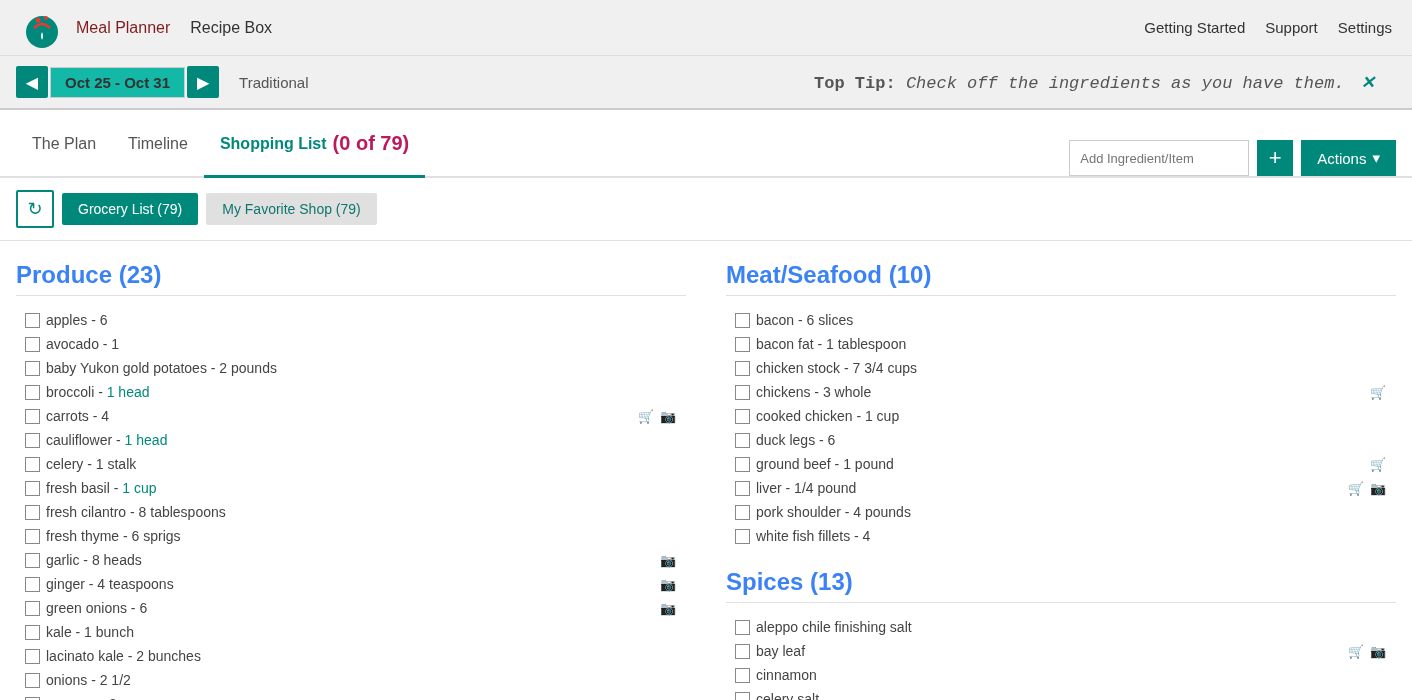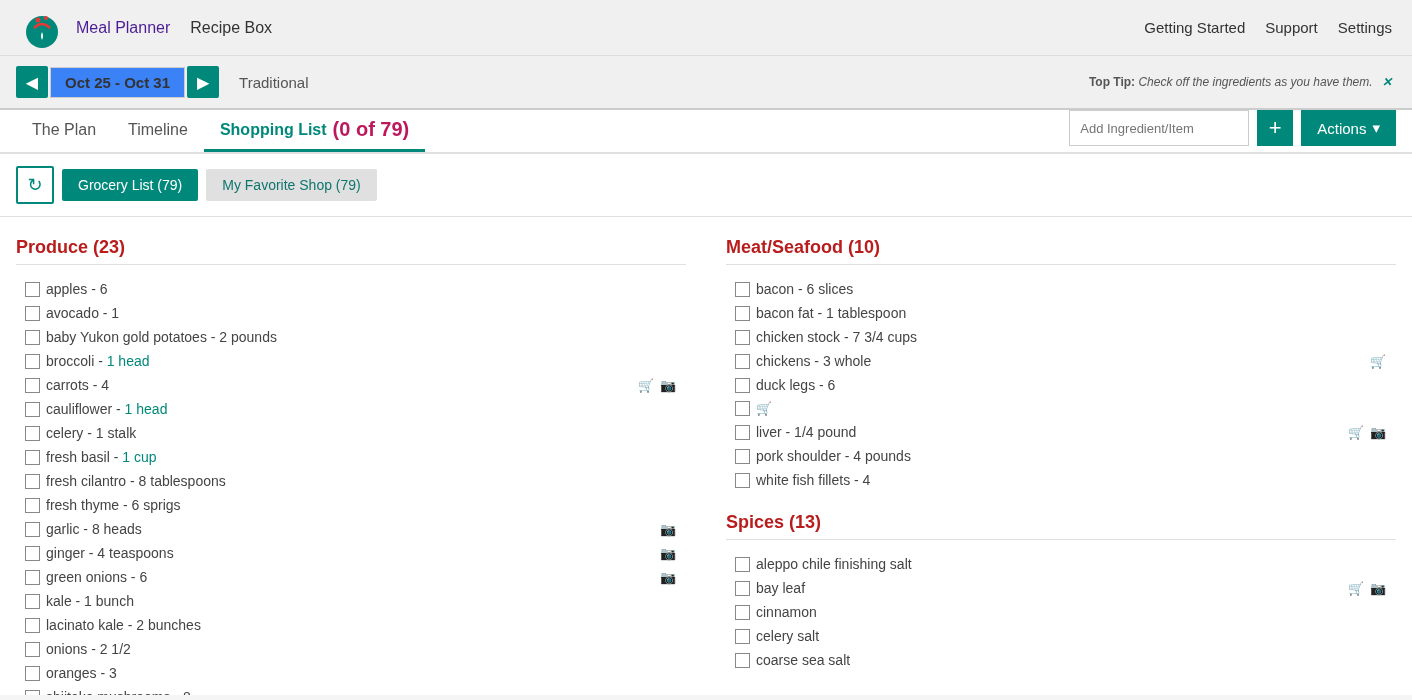--- a/index.html
+++ b/index.html
@@ -13,21 +13,21 @@
       padding: 8px 20px;
       border-bottom: 1px solid #ddd;
       height: 56px;
     }
     .logo {
       width: 44px;
       height: 44px;
       margin-right: 12px;
     }
     .nav-meal-planner {
-      color: #4c1d95;
+      color: #7f1d1d;
       font-size: 16px;
       font-weight: 500;
       margin-right: 20px;
       cursor: pointer;
     }
     .nav-recipe-box {
       color: #333;
       font-size: 16px;
       font-weight: 400;
       cursor: pointer;
@@ -60,55 +60,56 @@
       width: 32px;
       height: 32px;
       cursor: pointer;
       font-size: 16px;
       display: flex;
       align-items: center;
       justify-content: center;
       border-radius: 2px;
     }
     .date-range {
-      background: #3b82f6;
+      background: #14b8a6;
       padding: 6px 14px;
       font-weight: bold;
       font-size: 15px;
       border: 1px solid #ccc;
       margin: 0 2px;
     }
     .plan-type {
       color: #555;
       font-size: 15px;
       margin-left: 20px;
     }
     .top-tip {
       position: absolute;
-      right: 20px;
+      right: 37px;
       font-style: italic;
-      font-size: 12px;
+      font-size: 17px;
       color: #555;
+      font-family: Liberation Mono, monospace;
     }
     .top-tip strong { font-style: normal; }
     .top-tip-close {
       color: #00897b;
       font-weight: bold;
       cursor: pointer;
       margin-left: 6px;
     }
 
     
     .tabs-bar {
       background: white;
       display: flex;
-      align-items: flex-start;
+      align-items: flex-end;
       padding: 0 16px;
       border-bottom: 2px solid #e0e0e0;
-      height: 44px;
+      height: 68px;
     }
     .tab {
       font-size: 16px;
       padding: 0 16px;
       height: 100%;
       display: flex;
       align-items: center;
       cursor: pointer;
       color: #555;
       border-bottom: 3px solid transparent;
@@ -207,23 +208,23 @@
       padding: 20px 16px;
       display: flex;
       gap: 40px;
       overflow-y: auto;
       height: calc(700px - 56px - 52px - 52px - 62px);
     }
     .column {
       flex: 1;
     }
     .section-title {
-      font-size: 18px;
+      font-size: 24px;
       font-weight: bold;
-      color: #b91c1c;
+      color: #3b82f6;
       margin-bottom: 12px;
       padding-bottom: 6px;
       border-bottom: 1px solid #e0e0e0;
     }
     .item-row {
       display: flex;
       align-items: flex-end;
       padding: 4px 9px;
       font-size: 14px;
       color: #444;
@@ -414,24 +415,29 @@
           <input type="checkbox" class="item-checkbox" style="">
           <span class="item-text">chicken stock - 7 3/4 cups</span>
         </div>
         <div class="item-row">
           <input type="checkbox" class="item-checkbox" style="">
           <span class="item-text">chickens - 3 whole</span>
           <span class="icon-cart">🛒</span>
         </div>
         <div class="item-row">
           <input type="checkbox" class="item-checkbox" style="">
+          <span class="item-text">cooked chicken - 1 cup</span>
+        </div>
+        <div class="item-row">
+          <input type="checkbox" class="item-checkbox" style="">
           <span class="item-text">duck legs - 6</span>
         </div>
         <div class="item-row">
           <input type="checkbox" class="item-checkbox" style="">
+          <span class="item-text">ground beef - 1 pound</span>
           <span class="icon-cart">🛒</span>
         </div>
         <div class="item-row">
           <input type="checkbox" class="item-checkbox" style="">
           <span class="item-text">liver - 1/4 pound</span>
           <span class="icon-cart">🛒</span>
           <span class="icon-camera">📷</span>
         </div>
         <div class="item-row">
           <input type="checkbox" class="item-checkbox" style="">

